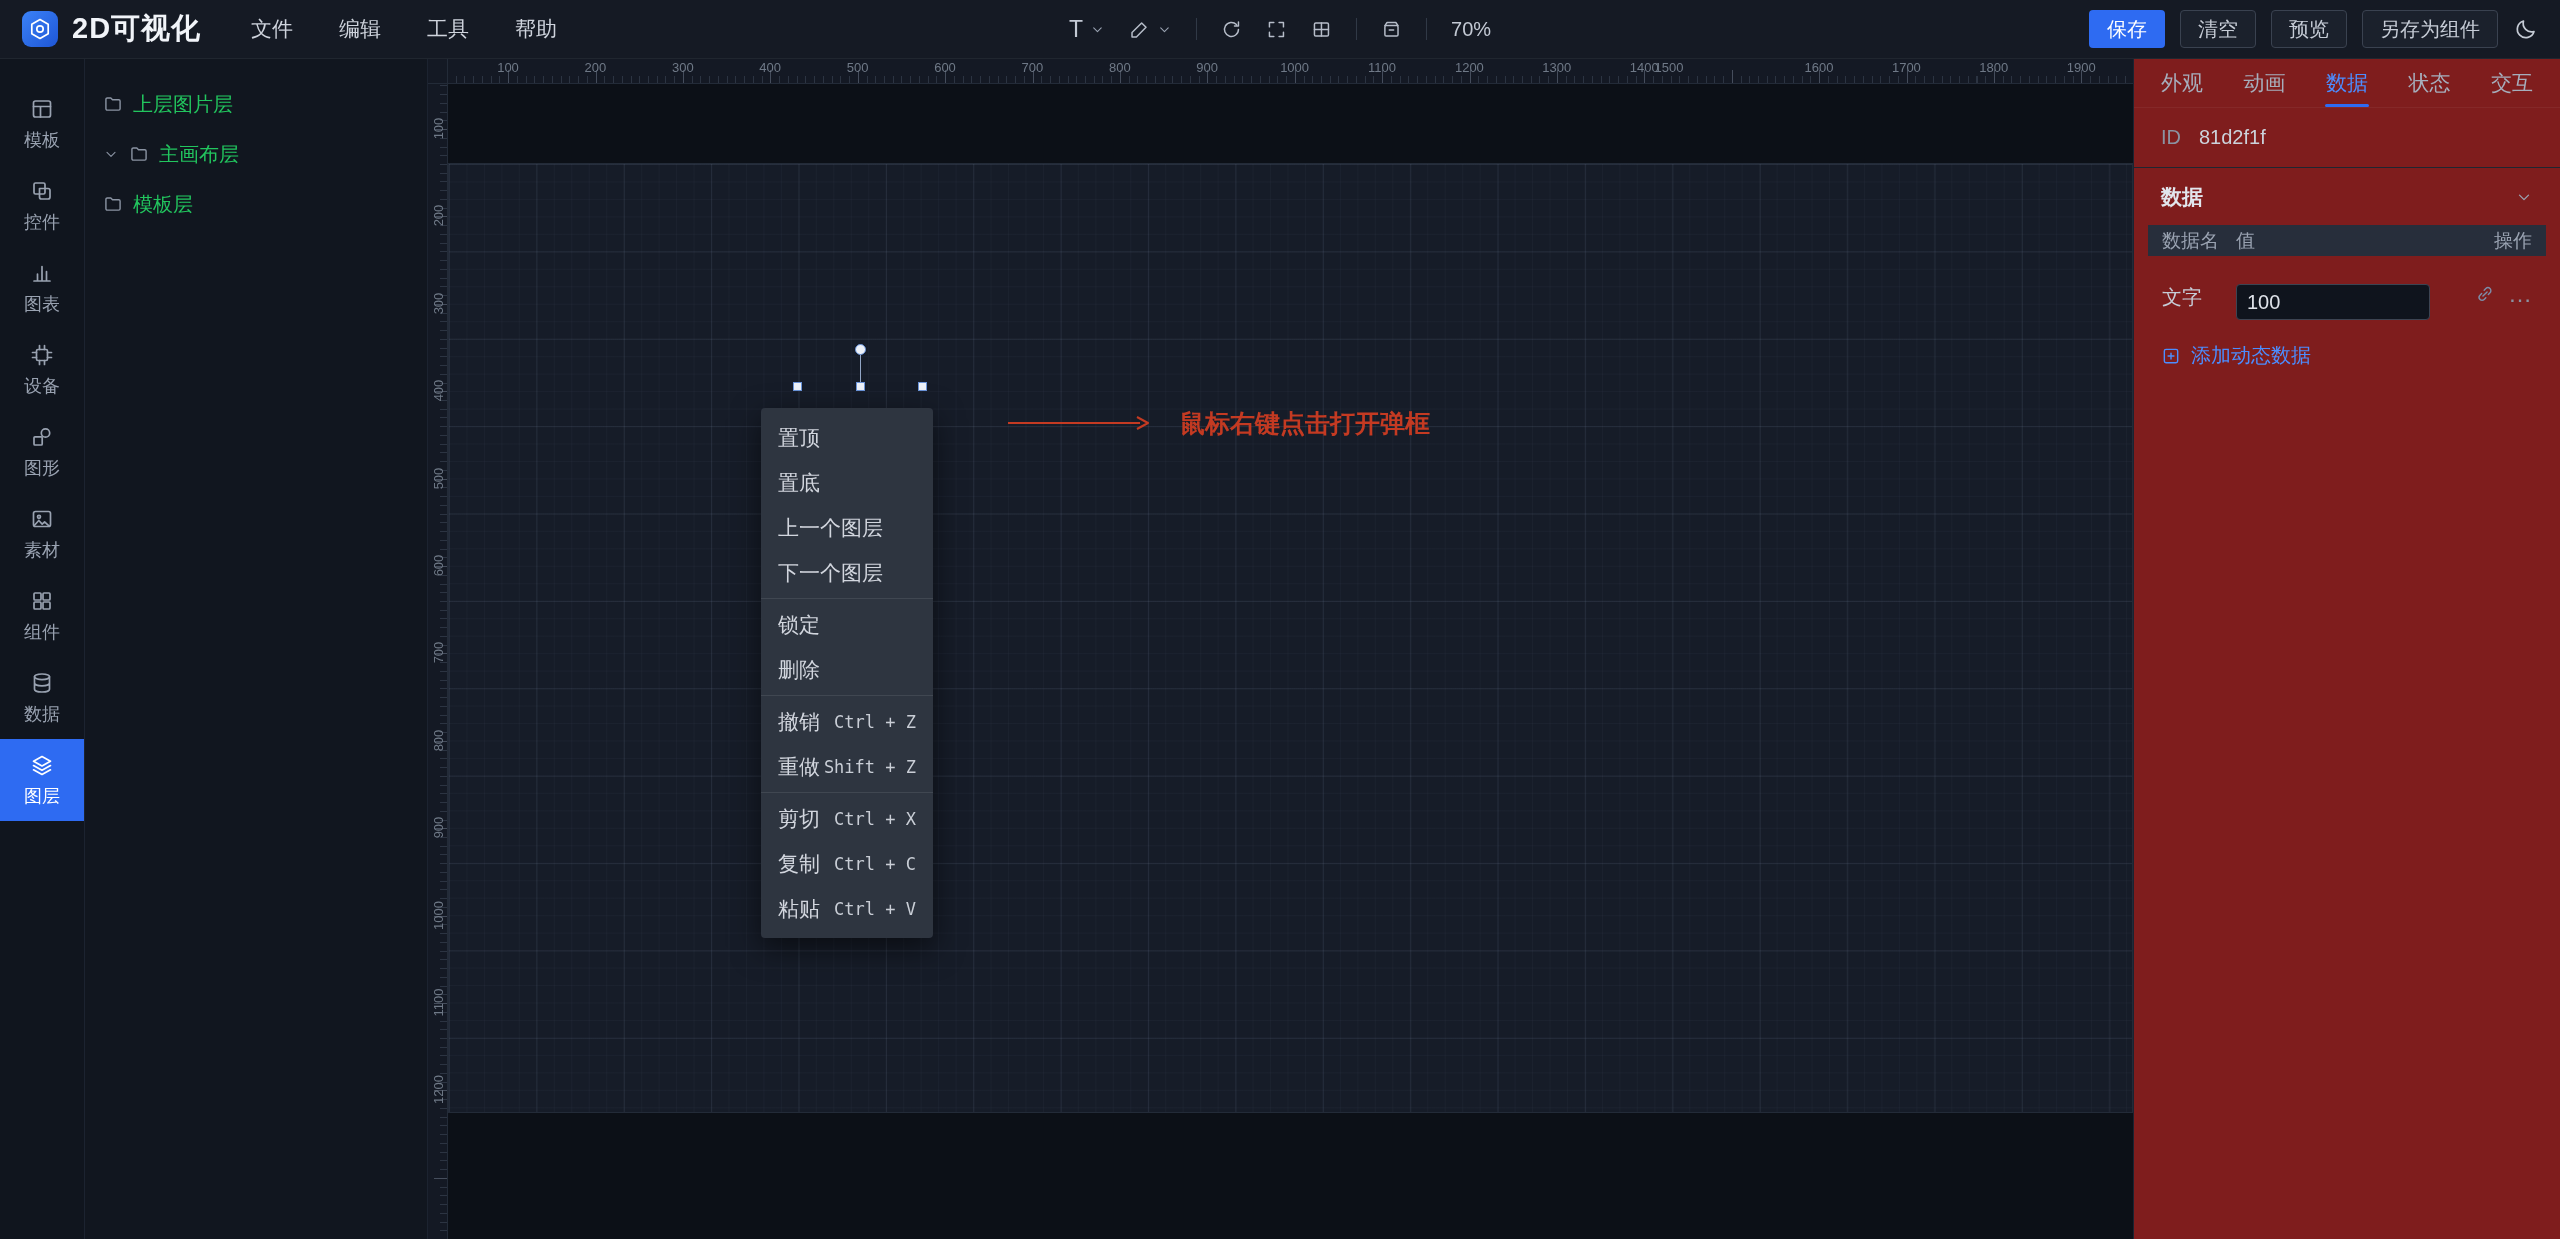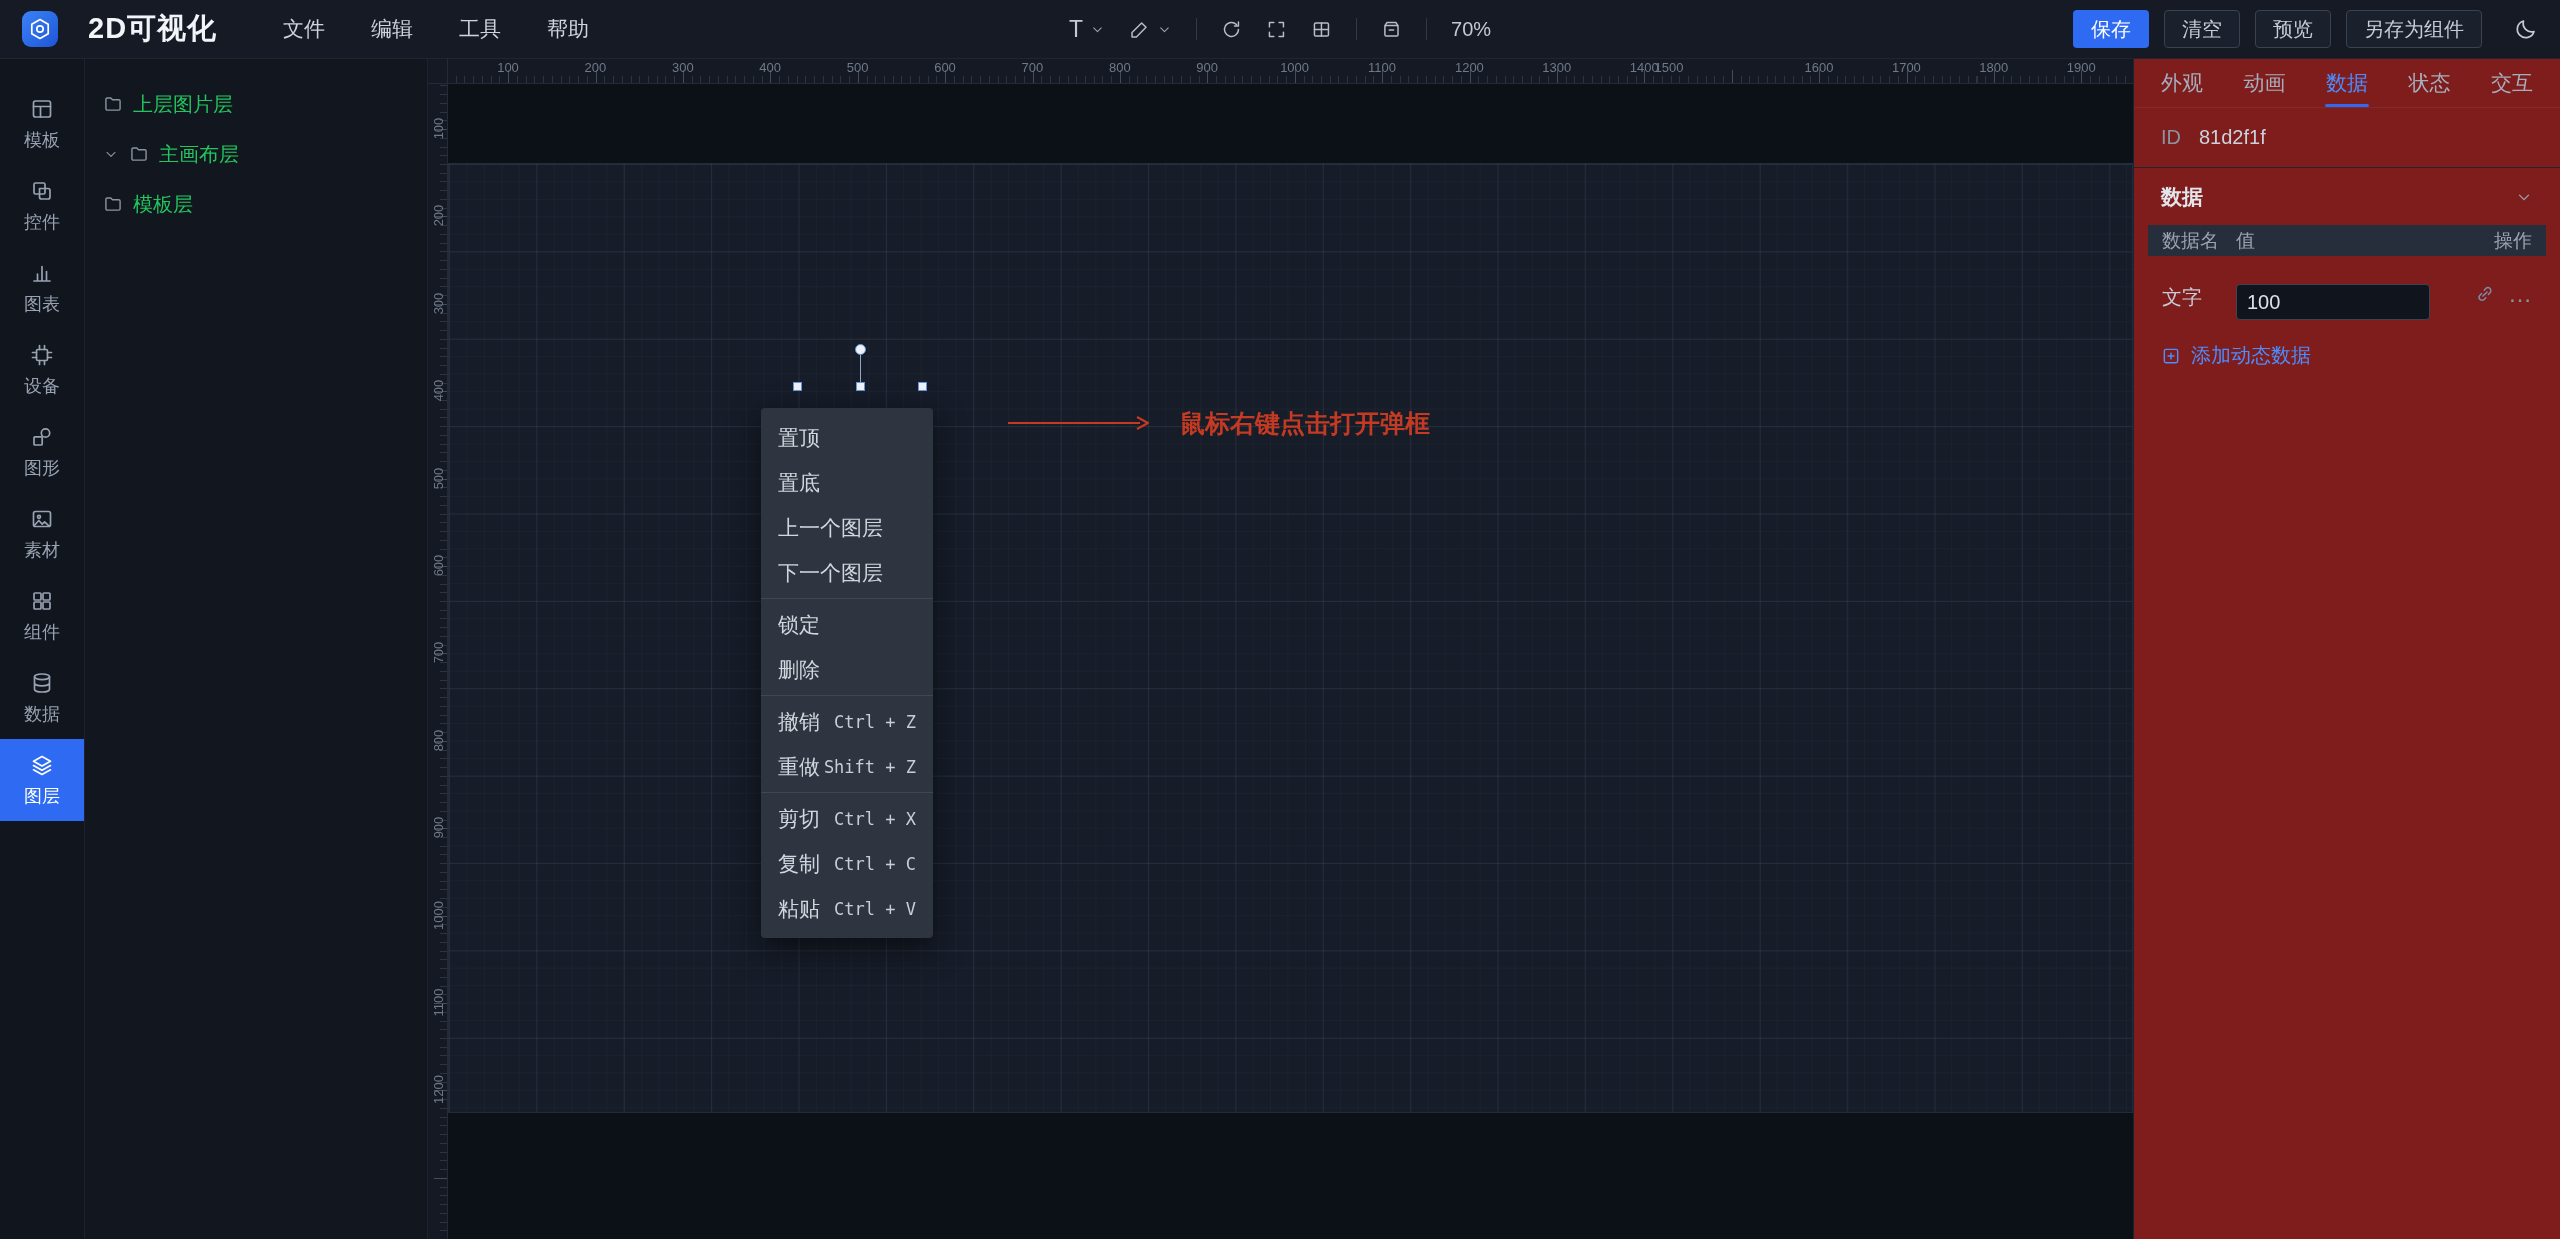--- a/index.html
+++ b/index.html
@@ -3,21 +3,21 @@
 <meta charset="utf-8">
 <style>
   *{margin:0;padding:0;box-sizing:border-box;}
   html,body{width:2560px;height:1239px;overflow:hidden;background:#0c1017;
     font-family:"Liberation Sans","DejaVu Sans",sans-serif;color:#d3d8e0;user-select:none;}
   :root{--accent:#2e6bf2;--accent-text:#4c8dff;--anno:#c43a22;}
   .icn{display:inline-block;line-height:0;}
   .icn svg{width:100%;height:100%;display:block;}
 
   
-  .topbar{height:59px;background:#151a24;border-bottom:1px solid #20262f;display:flex;align-items:center;padding:0 22px;position:relative;z-index:30;gap:16px;}
+  .topbar{height:59px;background:#151a24;border-bottom:1px solid #20262f;display:flex;align-items:center;padding:0 22px;position:relative;z-index:30;}
   .logo{width:36px;height:36px;border-radius:9px;background:linear-gradient(135deg,#3b82f7,#1e56d6);color:#fff;display:flex;align-items:center;justify-content:center;flex:none;}
   .logo .icn{width:24px;height:24px;}
   .app-title{font-size:29px;font-weight:bold;color:#f1f4f9;margin-left:14px;letter-spacing:1px;white-space:nowrap;}
   .menus{display:flex;gap:46px;margin-left:50px;font-size:21px;color:#ced3dc;}
   .menu-item{cursor:pointer;white-space:nowrap;}
   .tools{position:absolute;left:50%;top:0;height:100%;transform:translateX(-50%);display:flex;align-items:center;gap:24px;color:#c3c9d4;}
   .tool{display:flex;align-items:center;gap:7px;cursor:pointer;}
   .tool-letter{font-size:23px;}
   .caret{width:15px;height:15px;color:#9aa3b2;}
   .tbtn{width:21px;height:21px;cursor:pointer;color:#b6bdc9;}

